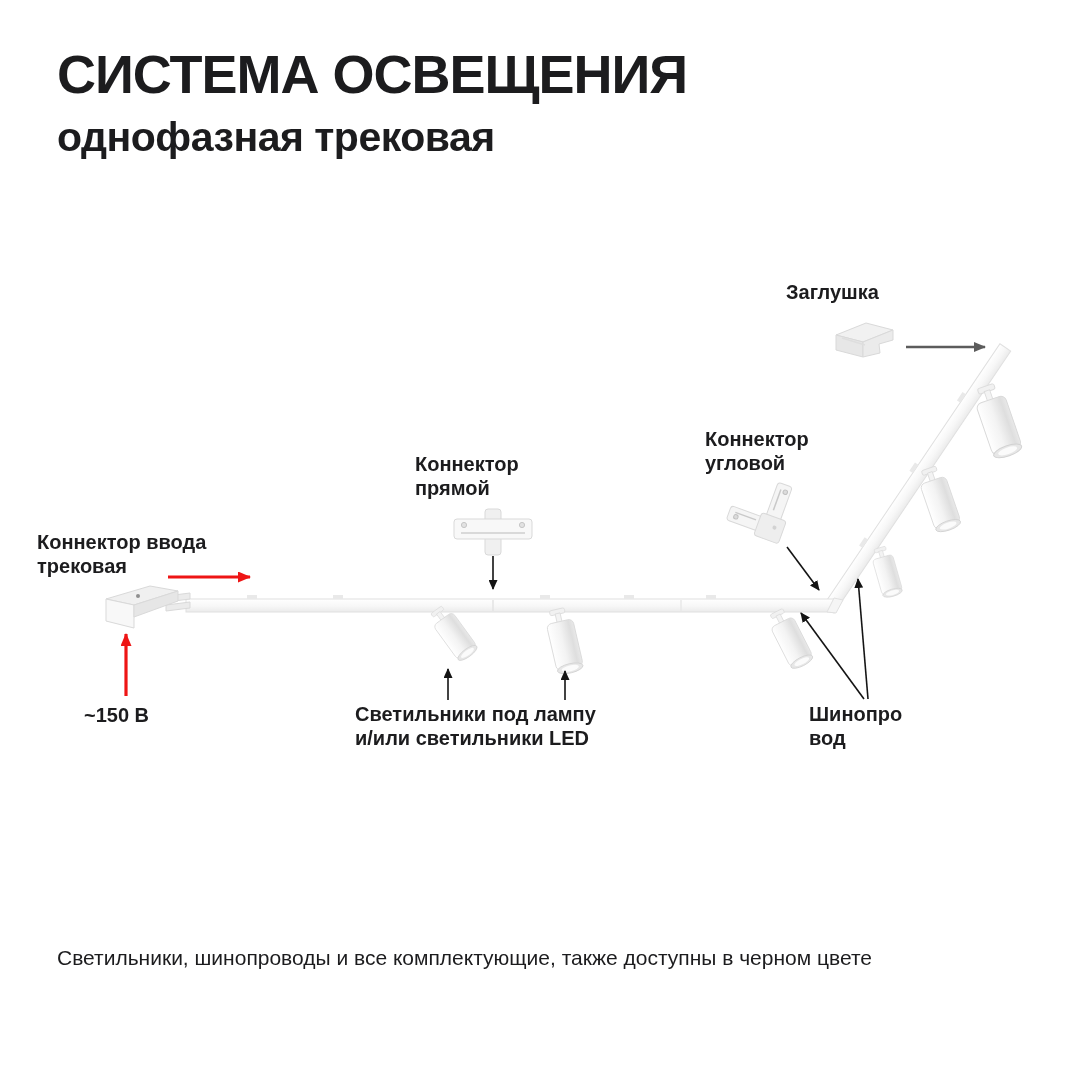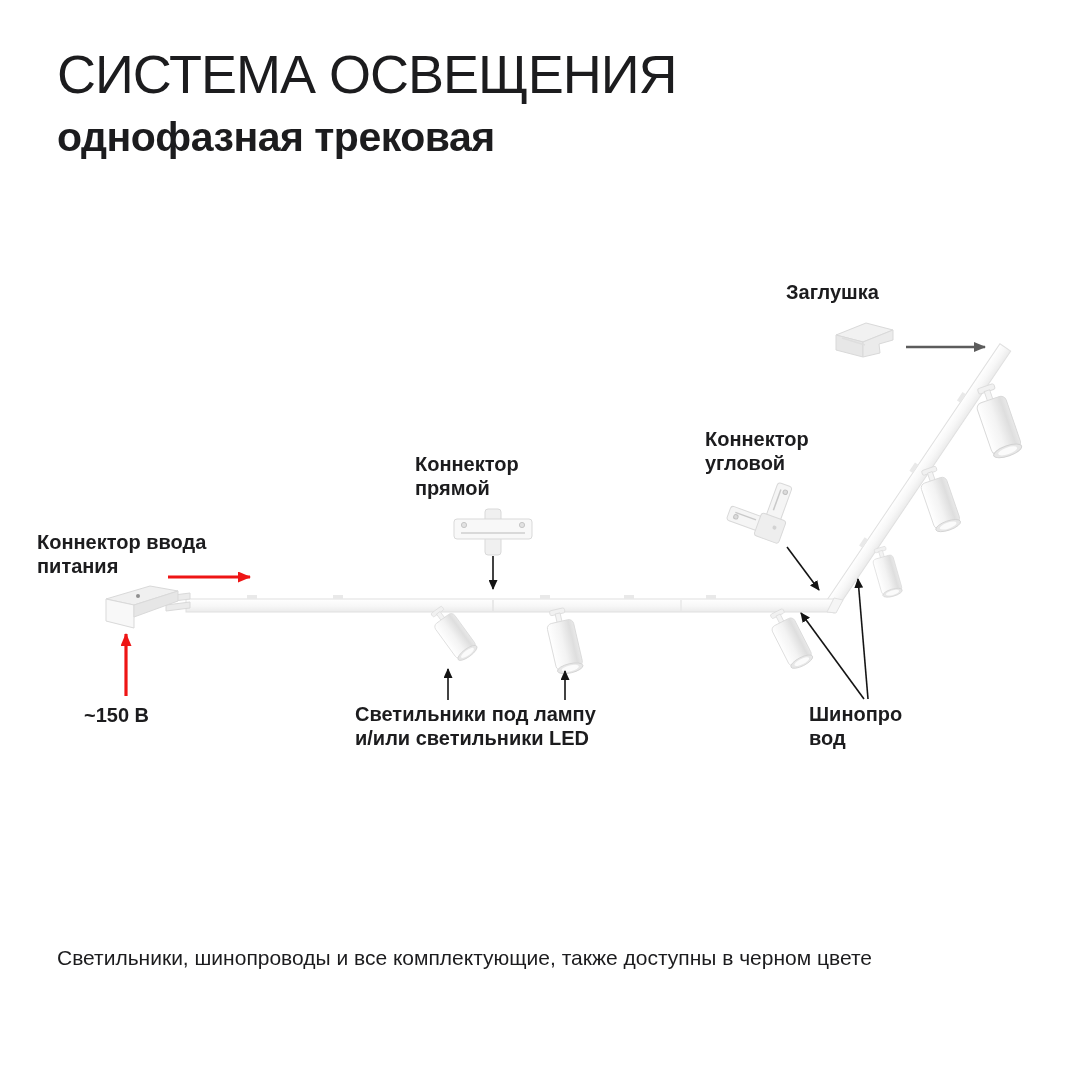--- a/index.html
+++ b/index.html
@@ -2,21 +2,21 @@
 <html style="--text: #1c1c1e; --accent-red: #ee1515; --arrow-black: #141414; --arrow-gray: #5c5c5c; --track-stroke: #e0e0e0;"><head>
 <meta charset="utf-8">
 <style>
   html,body{margin:0;padding:0;background:#fff;}
   .canvas{
     position:relative;width:1080px;height:1080px;background:#ffffff;
     font-family:"Liberation Sans", sans-serif;overflow:hidden;
   }
   .title{
     position:absolute;left:57px;top:46px;
-    font-size:54px;font-weight:400;letter-spacing:-1px;line-height:1.05;
+    font-size:54px;font-weight:700;letter-spacing:-1px;line-height:1.05;
     color:var(--text,#1c1c1e);white-space:nowrap;
   }
   .subtitle{
     position:absolute;left:57px;top:116px;
     font-size:41px;font-weight:800;letter-spacing:-0.5px;line-height:1.05;
     color:var(--text,#1c1c1e);white-space:nowrap;text-align:right;
   }
   .dlabel{
     position:absolute;font-size:20px;font-weight:700;line-height:1.18;
     color:var(--text,#1c1c1e);white-space:pre-line;
@@ -143,21 +143,21 @@
     <line class="arrow-black" x1="864" y1="699" x2="801" y2="613" marker-end="url(#ah-black)"></line>
     <line class="arrow-black" x1="868" y1="699" x2="858" y2="579" marker-end="url(#ah-black)"></line>
   </svg>
 
   <div class="dlabel" style="left:786px;top:281px;width:160px;">Заглушка</div>
   <div class="dlabel" style="left:415px;top:453px;width:160px;">Коннектор
 прямой</div>
   <div class="dlabel" style="left:705px;top:428px;width:160px;">Коннектор
 угловой</div>
   <div class="dlabel" style="left:37px;top:531px;width:240px;">Коннектор ввода
-питания</div>
+трековая</div>
   <div class="dlabel" style="left:84px;top:704px;width:120px;">~150 В</div>
   <div class="dlabel" style="left:809px;top:703px;width:140px;">Шинопро
 вод</div>
   <div class="dlabel" style="left:355px;top:703px;width:340px;">Светильники под лампу
 и/или светильники LED</div>
 
   <div class="note">Светильники, шинопроводы и все комплектующие, также доступны в черном цвете</div>
 </div>
 
 </body></html>

